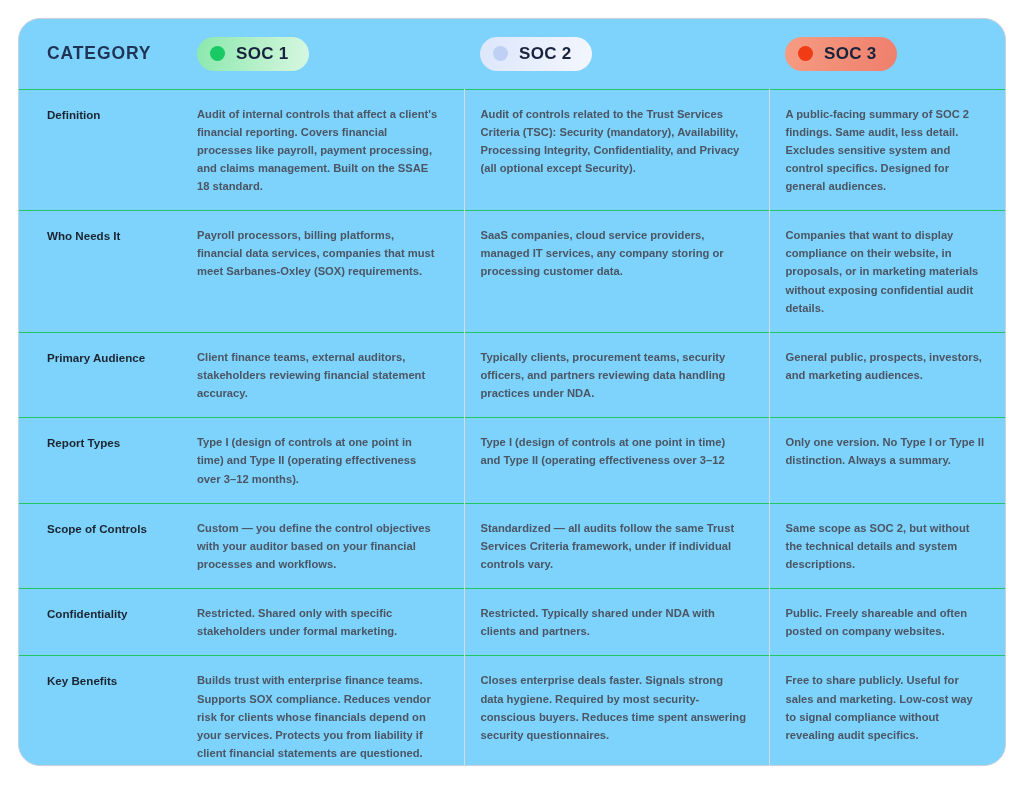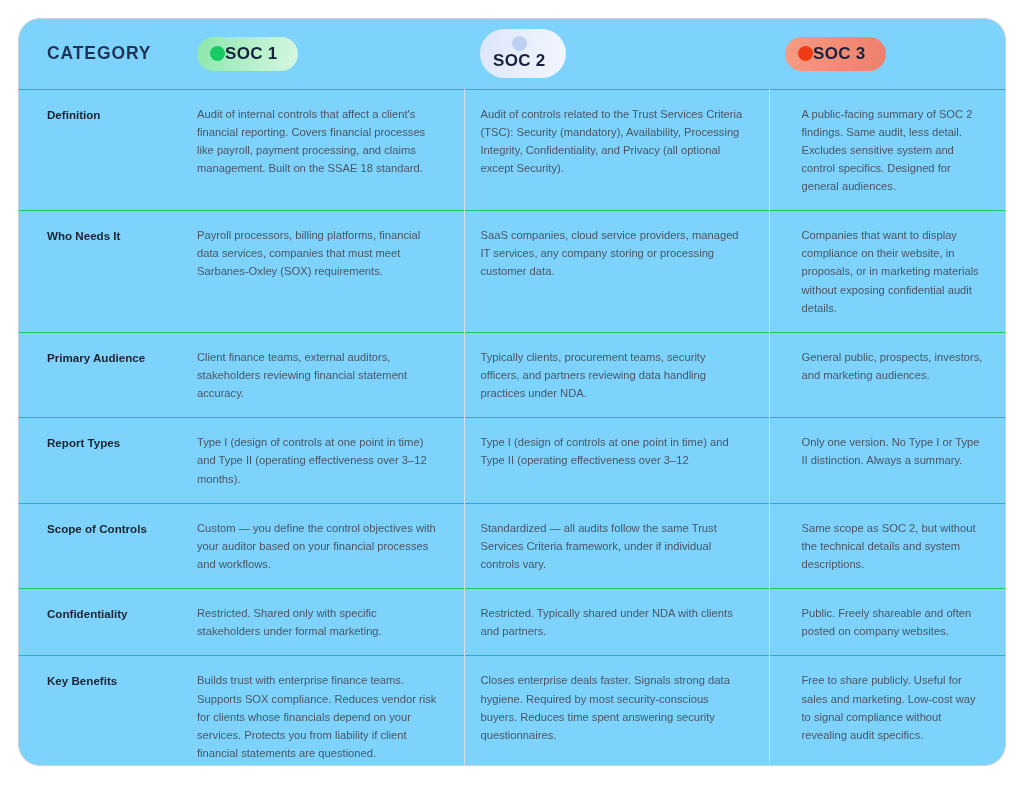--- a/index.html
+++ b/index.html
@@ -65,69 +65,71 @@
     color: #1f3355;
   }
 
   .badge-wrap {
     padding-left: 16px;
   }
 
   .badge {
     display: inline-flex;
     align-items: center;
+    gap: 11px;
     padding: 7px 20px 7px 13px;
     border-radius: 999px;
     font-size: 17px;
     font-weight: bold;
     letter-spacing: 0.3px;
     color: #17233d;
     white-space: nowrap;
   }
   .badge .dot {
     display: inline-block;
     width: 15px;
     height: 15px;
     border-radius: 50%;
     flex: 0 0 auto;
   }
 
   .badge-soc1 { background: linear-gradient(100deg, #8ae8ad 0%, #b6f0c9 55%, #d7f7e2 100%); }
   .badge-soc1 .dot { background: #18c964; }
 
-  .badge-soc2 { background: linear-gradient(100deg, #dde6fb 0%, #e9effc 55%, #f2f6fe 100%); flex-direction: column; }
+  .badge-soc2 { background: linear-gradient(100deg, #dde6fb 0%, #e9effc 55%, #f2f6fe 100%); }
   .badge-soc2 .dot { background: #bed0f3; }
 
   .badge-soc3 { background: linear-gradient(100deg, #f59c82 0%, #f28d76 50%, #ef7f6e 100%); }
   .badge-soc3 .dot { background: #f03c14; }
 
   
   tbody tr { border-top: 1px solid #22c55e; }
 
   tbody td {
     padding: 15px 22px 15px 0;
     vertical-align: top;
     font-size: 11.2px;
     line-height: 1.62;
     color: #4b5563;
+    font-weight: bold;
   }
 
   tbody td.cat {
     padding-left: 28px;
     padding-right: 12px;
     font-size: 11.6px;
     font-weight: bold;
     color: #1b2430;
     line-height: 1.5;
     vertical-align: top;
   }
 
   tbody td.col-soc1 { padding-left: 16px; }
   tbody td.col-soc2 { padding-left: 16px; border-left: 1px solid #d6dbe2; margin-left: 43px; }
-  tbody td.col-soc3 { padding-left: 32px; border-left: 1px solid #d6dbe2; }
+  tbody td.col-soc3 { padding-left: 16px; border-left: 1px solid #d6dbe2; }
 
   
   tbody td.cat .cat-label { display: block; padding-top: 1px; }
 </style>
 </head>
 <body>
 
 <div class="page">
   <div class="card">
     <table class="compare">

